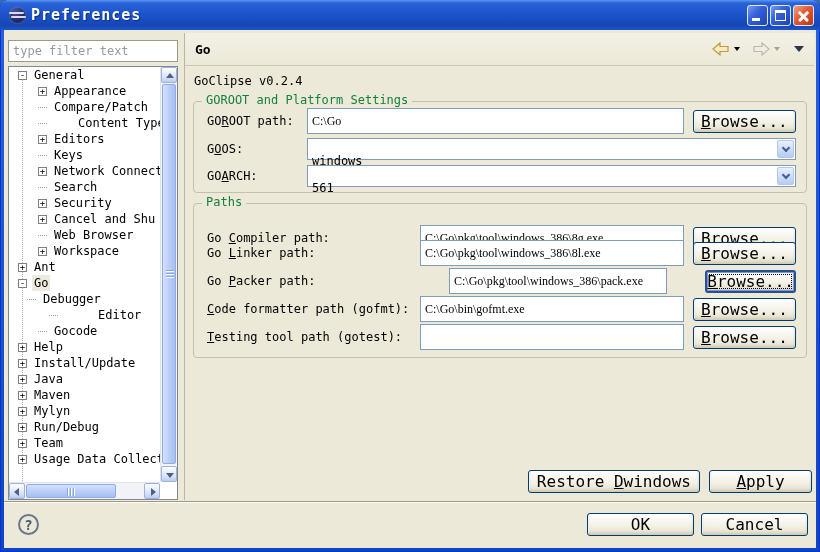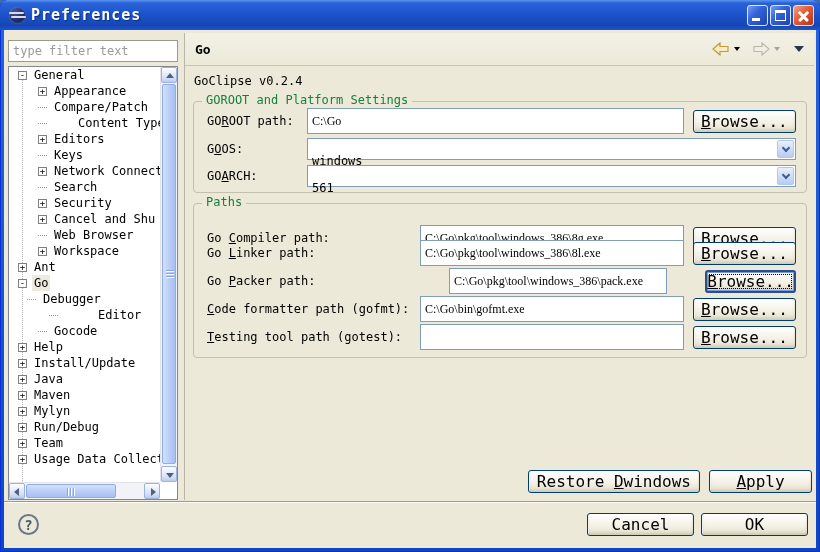--- a/index.html
+++ b/index.html
@@ -379,19 +379,19 @@
       <div class="panel-actions">
         <button class="btn"><span>Restore </span><span class="mn">D</span><span>windows</span></button>
         <button class="btn"><span></span><span class="mn">A</span><span>pply</span></button>
       </div>
     </div>
 
     <div class="footer-sep"></div>
     <div class="footer">
       <div class="help-btn">?</div>
       <div class="footer-actions">
+        <button class="btn">OK</button>
         <button class="btn">Cancel</button>
-        <button class="btn">OK</button>
       </div>
     </div>
 
   </div>
 </div>
 
 </body></html>

